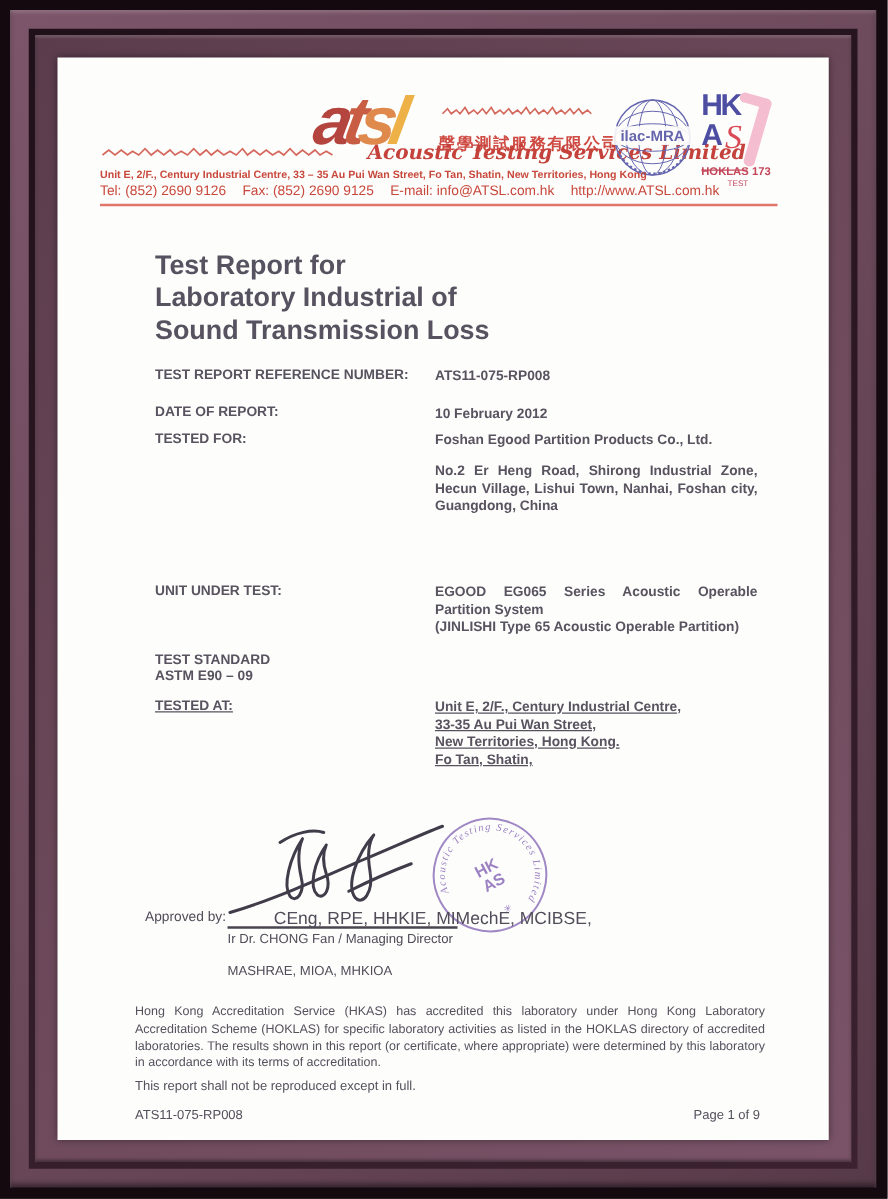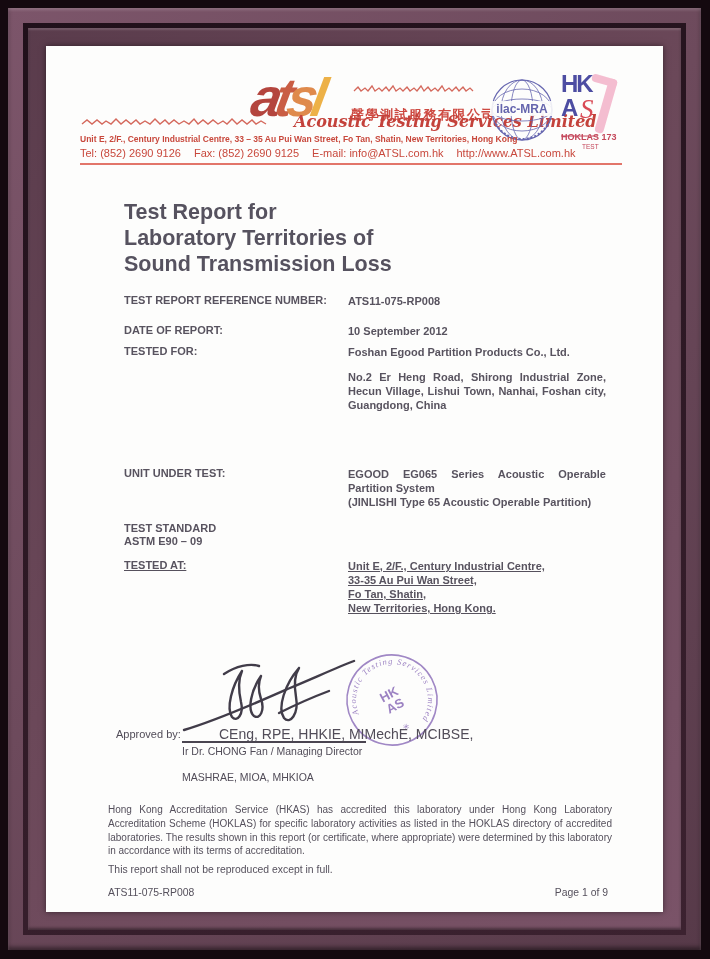--- a/index.html
+++ b/index.html
@@ -106,32 +106,32 @@
       <div class="addr2">
         <span>Tel: (852) 2690 9126</span>
         <span>Fax: (852) 2690 9125</span>
         <span>E-mail: info@ATSL.com.hk</span>
         <span>http://www.ATSL.com.hk</span>
       </div>
       <div class="red-rule"></div>
 
       <div class="title">
         <div>Test Report for</div>
-        <div>Laboratory Territories of</div>
+        <div>Laboratory Industrial of</div>
         <div>Sound Transmission Loss</div>
       </div>
 
       <div class="row r1">
         <div class="lbl">TEST REPORT REFERENCE NUMBER:</div>
         <div class="val">ATS11-075-RP008</div>
       </div>
 
       <div class="row r2">
         <div class="lbl">DATE OF REPORT:</div>
-        <div class="val">10 September 2012</div>
+        <div class="val">10 February 2012</div>
       </div>
 
       <div class="row r3">
         <div class="lbl">TESTED FOR:</div>
         <div class="val">Foshan Egood Partition Products Co., Ltd.</div>
       </div>
       <div class="row r3b">
         <div class="lbl"></div>
         <div class="val just">No.2 Er Heng Road, Shirong Industrial Zone, Hecun Village, Lishui Town, Nanhai, Foshan city, Guangdong, China</div>
       </div>
@@ -148,22 +148,22 @@
       <div class="row r6">
         <div class="lbl">TEST STANDARD</div>
         <div class="val">ASTM E90 – 09</div>
       </div>
 
       <div class="row r7">
         <div class="lbl">TESTED AT:</div>
         <div class="val">
           <div>Unit E, 2/F., Century Industrial Centre,</div>
           <div>33-35 Au Pui Wan Street,</div>
+          <div>New Territories, Hong Kong.</div>
           <div>Fo Tan, Shatin,</div>
-          <div>New Territories, Hong Kong.</div>
         </div>
       </div>
 
       <svg class="sig-svg" width="178" height="84" viewBox="0 0 178 84">
         <g fill="none" stroke="#413c49" stroke-width="2.4" stroke-linecap="round">
           <path d="M4 74 C38 64 76 47 110 32 C134 22 158 11 174 5"></path>
           <path d="M44 18 C56 10 70 7 79 10"></path>
           <path d="M62 15 C52 30 46 52 52 61 C57 67 64 58 61 46 C59 37 58 24 62 15"></path>
           <path d="M81 20 C71 34 67 54 74 60 C80 64 85 54 81 43 C78 34 78 27 81 20"></path>
           <path d="M119 12 C105 28 97 52 104 62 C110 69 119 58 116 41 C114 29 115 18 119 12"></path>

